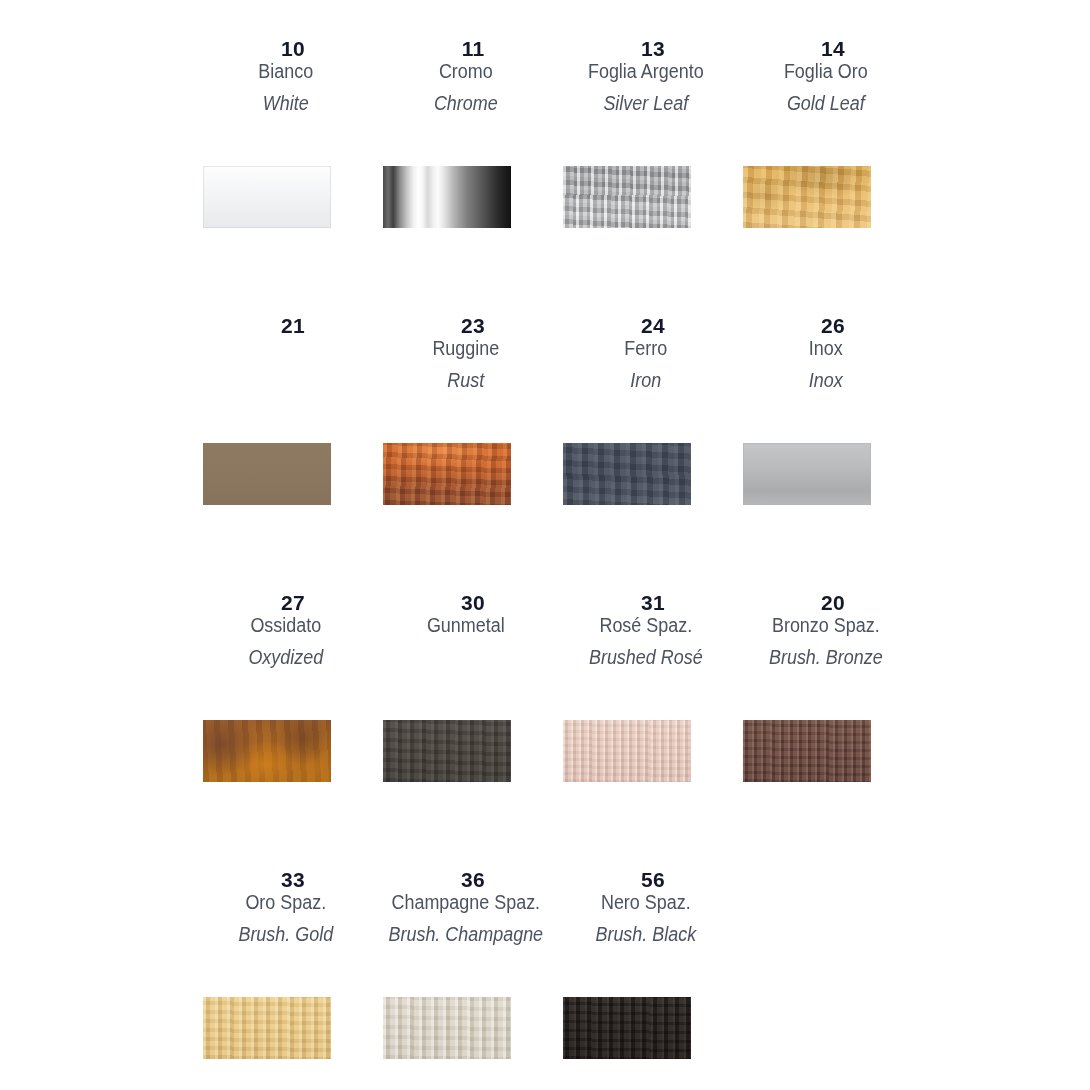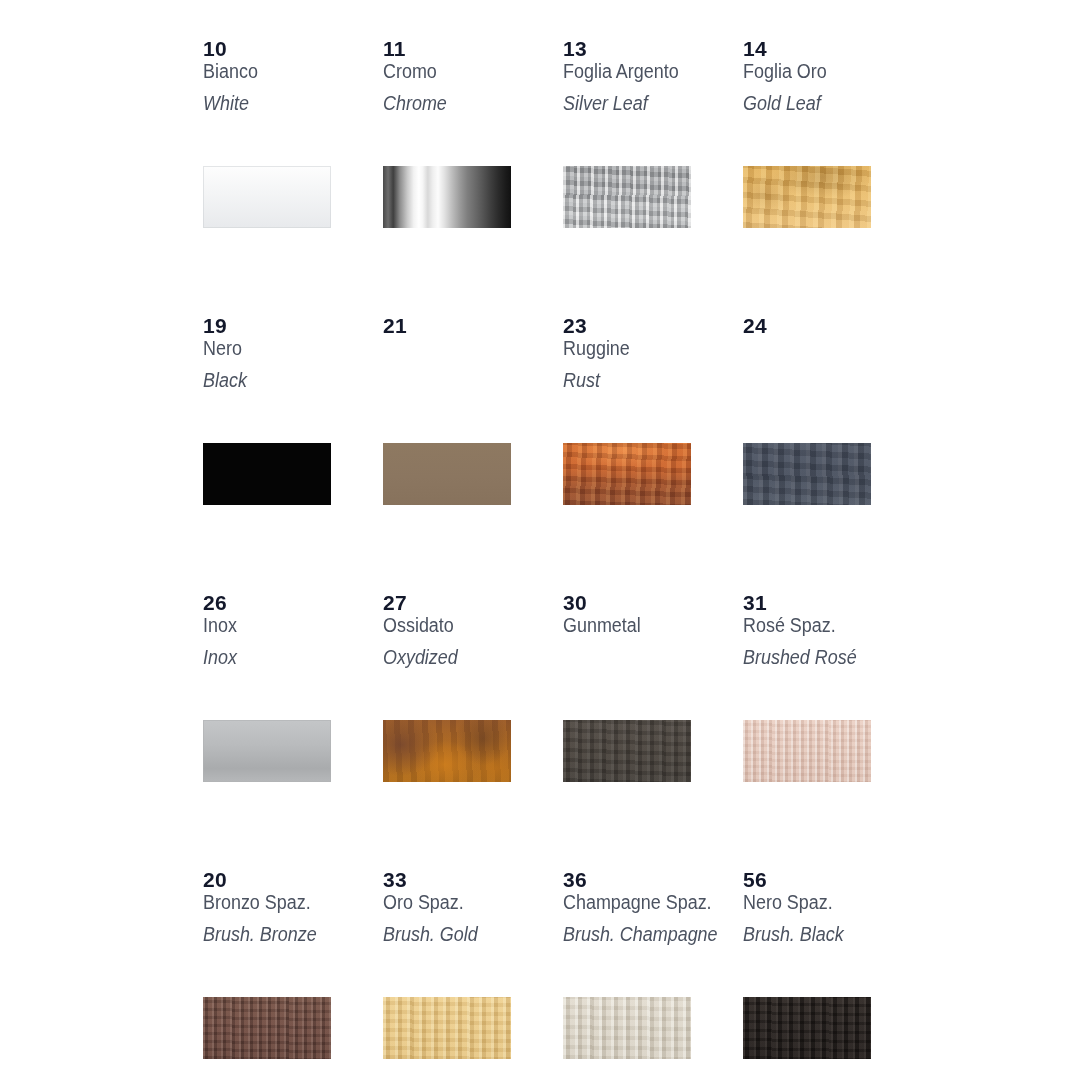--- a/index.html
+++ b/index.html
@@ -20,20 +20,21 @@
     top: 38px;
     width: 760px;
     display: grid;
     grid-template-columns: repeat(4, 180px);
     grid-template-rows: repeat(4, 277px);
   }
 
   .swatch-card {
     position: relative;
     width: 180px;
+    text-align: center;
   }
 
   .code {
     font-size: 21px;
     font-weight: bold;
     color: #13182b;
     letter-spacing: 0.2px;
     line-height: 1;
     height: 24px;
     font-family: "Liberation Sans", sans-serif;
@@ -261,30 +262,20 @@
     <div class="code">14</div>
     <div class="names">
       <div class="name-it">Foglia Oro</div>
       <div class="name-en">Gold Leaf</div>
     </div>
     <div class="chip">
         <div class="tex f-goldleaf"></div>
       </div>
   </div>
 
-  <div class="swatch-card">
-    <div class="code">19</div>
-    <div class="names">
-      <div class="name-it">Nero</div>
-      <div class="name-en">Black</div>
-    </div>
-    <div class="chip">
-        <div class="tex f-black"></div>
-      </div>
-  </div>
 
   <div class="swatch-card">
     <div class="code">21</div>
     <div class="chip">
         <div class="tex f-dovegrey"></div>
       </div>
   </div>
 
   <div class="swatch-card">
     <div class="code">23</div>
@@ -292,20 +283,24 @@
       <div class="name-it">Ruggine</div>
       <div class="name-en">Rust</div>
     </div>
     <div class="chip">
         <div class="tex f-rust"></div>
       </div>
   </div>
 
   <div class="swatch-card">
     <div class="code">24</div>
+    <div class="names">
+      <div class="name-it">Ferro</div>
+      <div class="name-en">Iron</div>
+    </div>
     <div class="chip">
         <div class="tex f-iron"></div>
       </div>
   </div>
 
   <div class="swatch-card">
     <div class="code">26</div>
     <div class="names">
       <div class="name-it">Inox</div>
       <div class="name-en">Inox</div>

